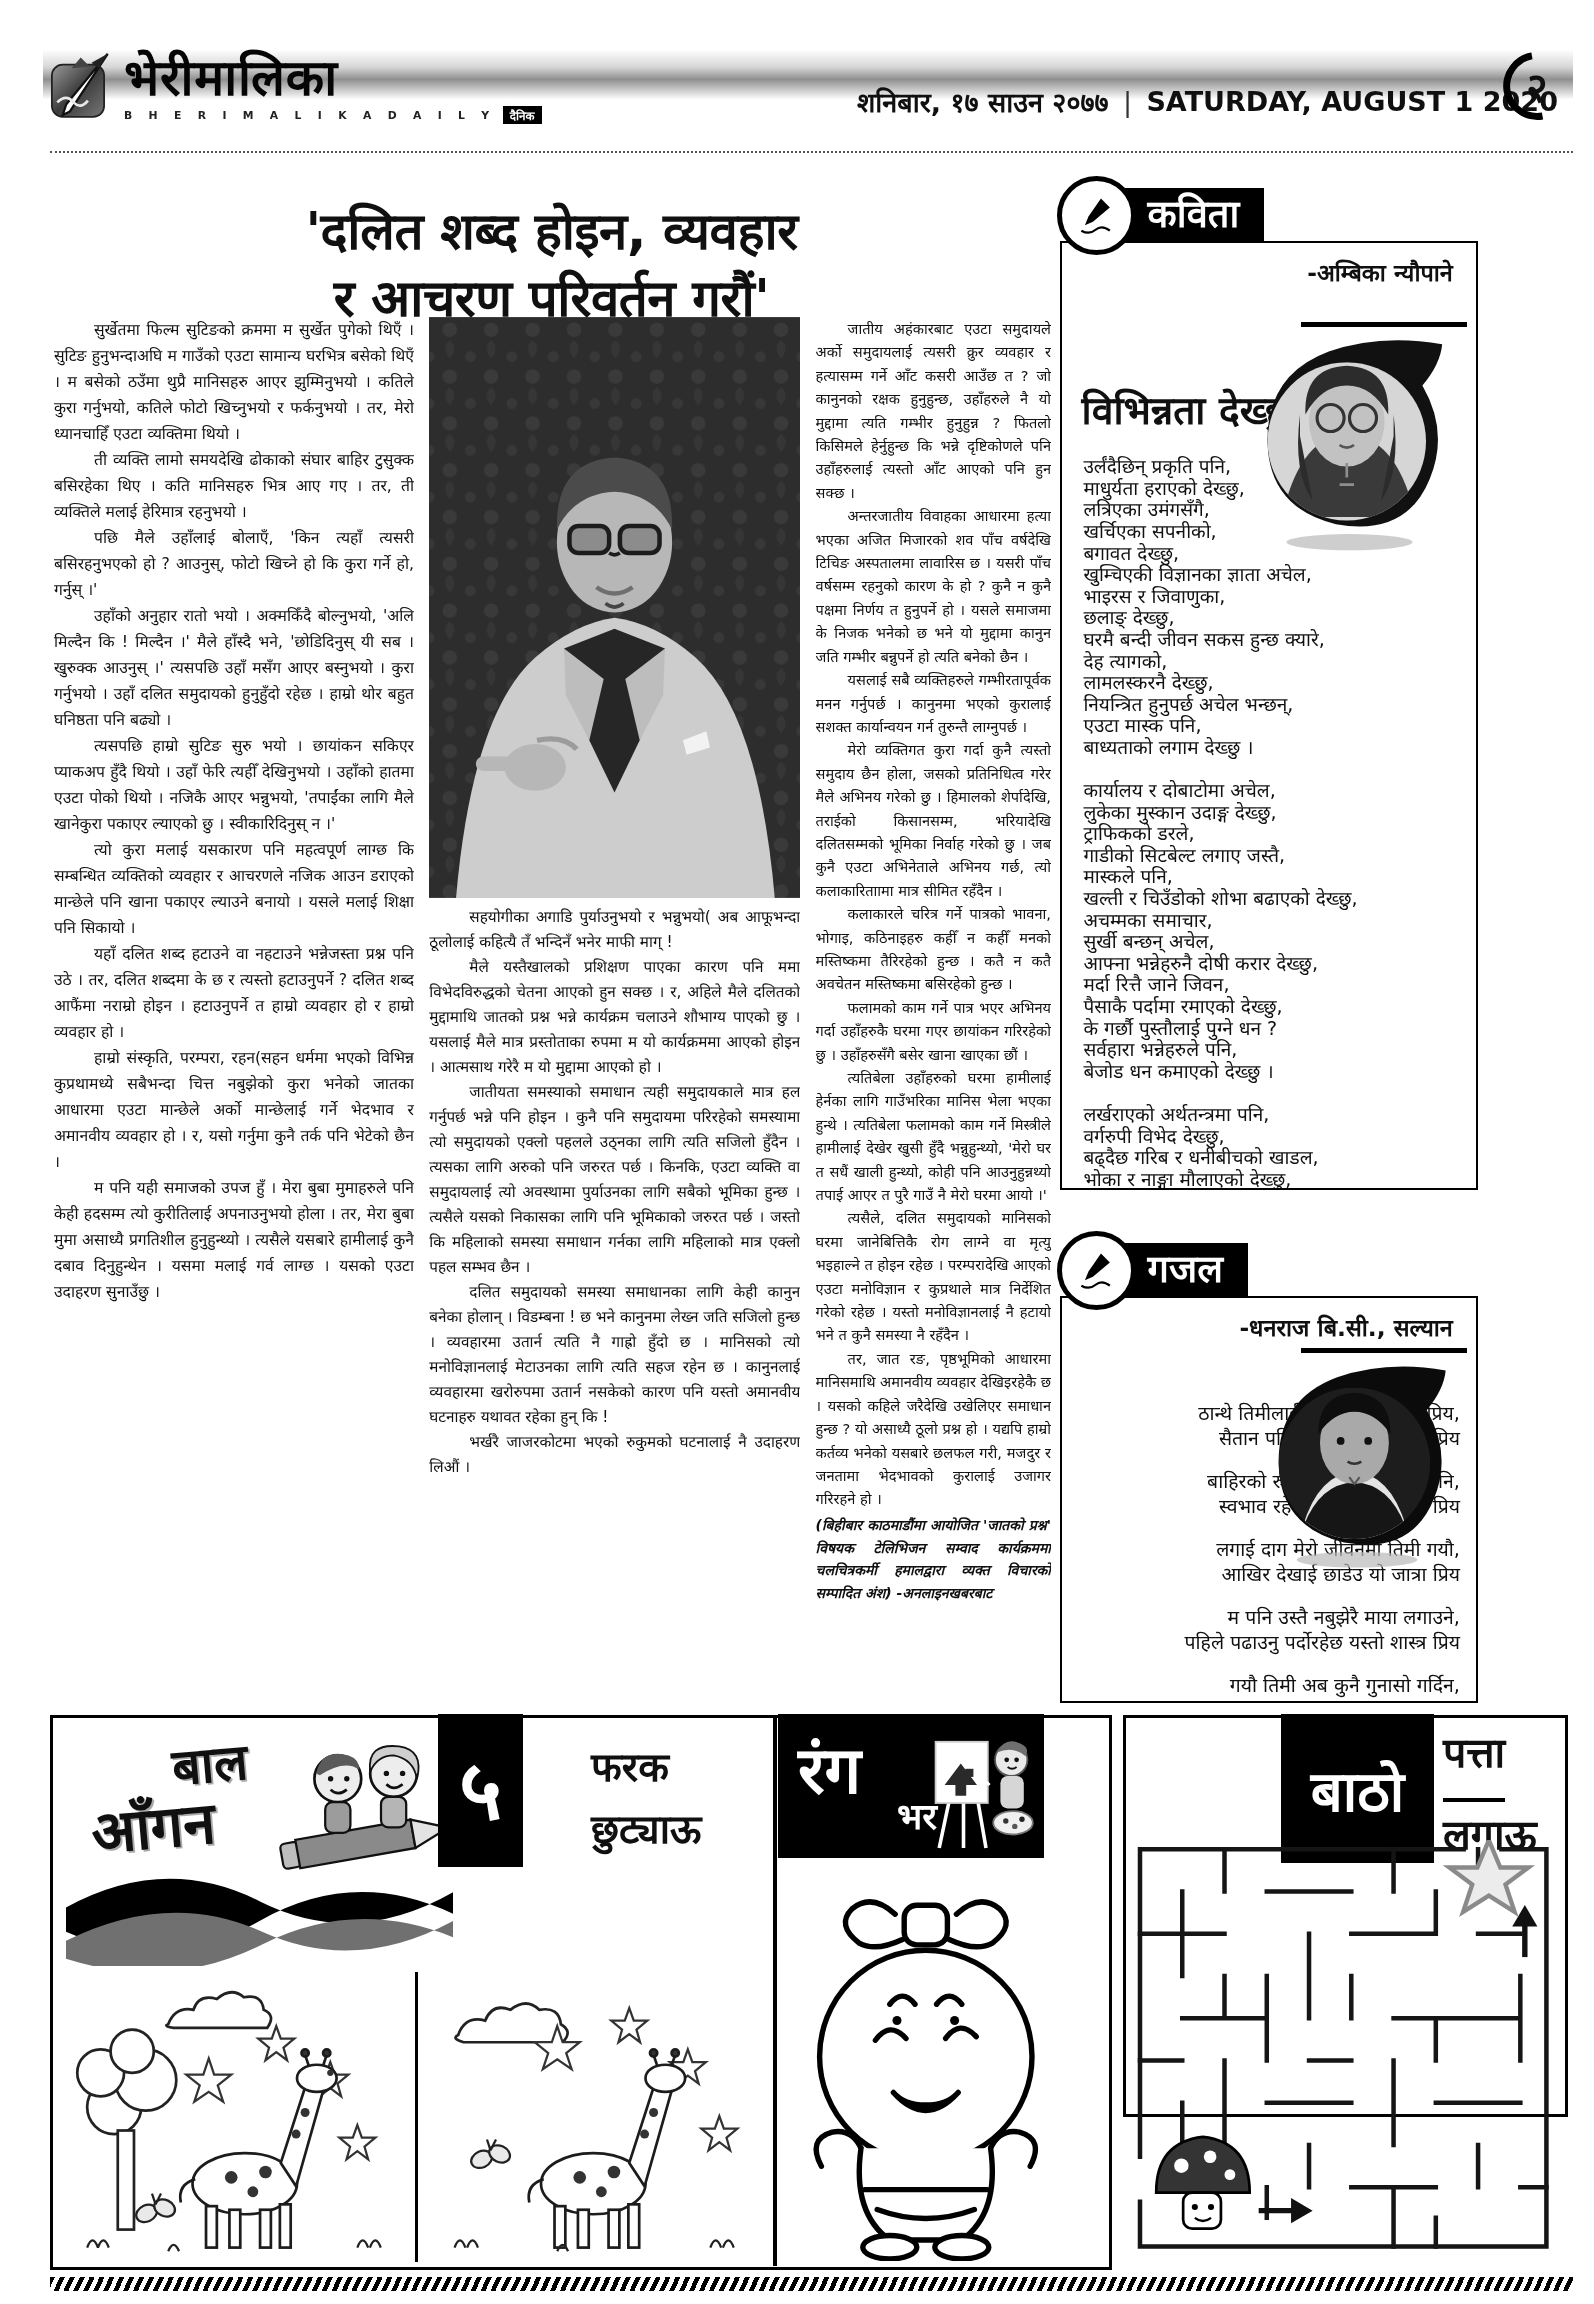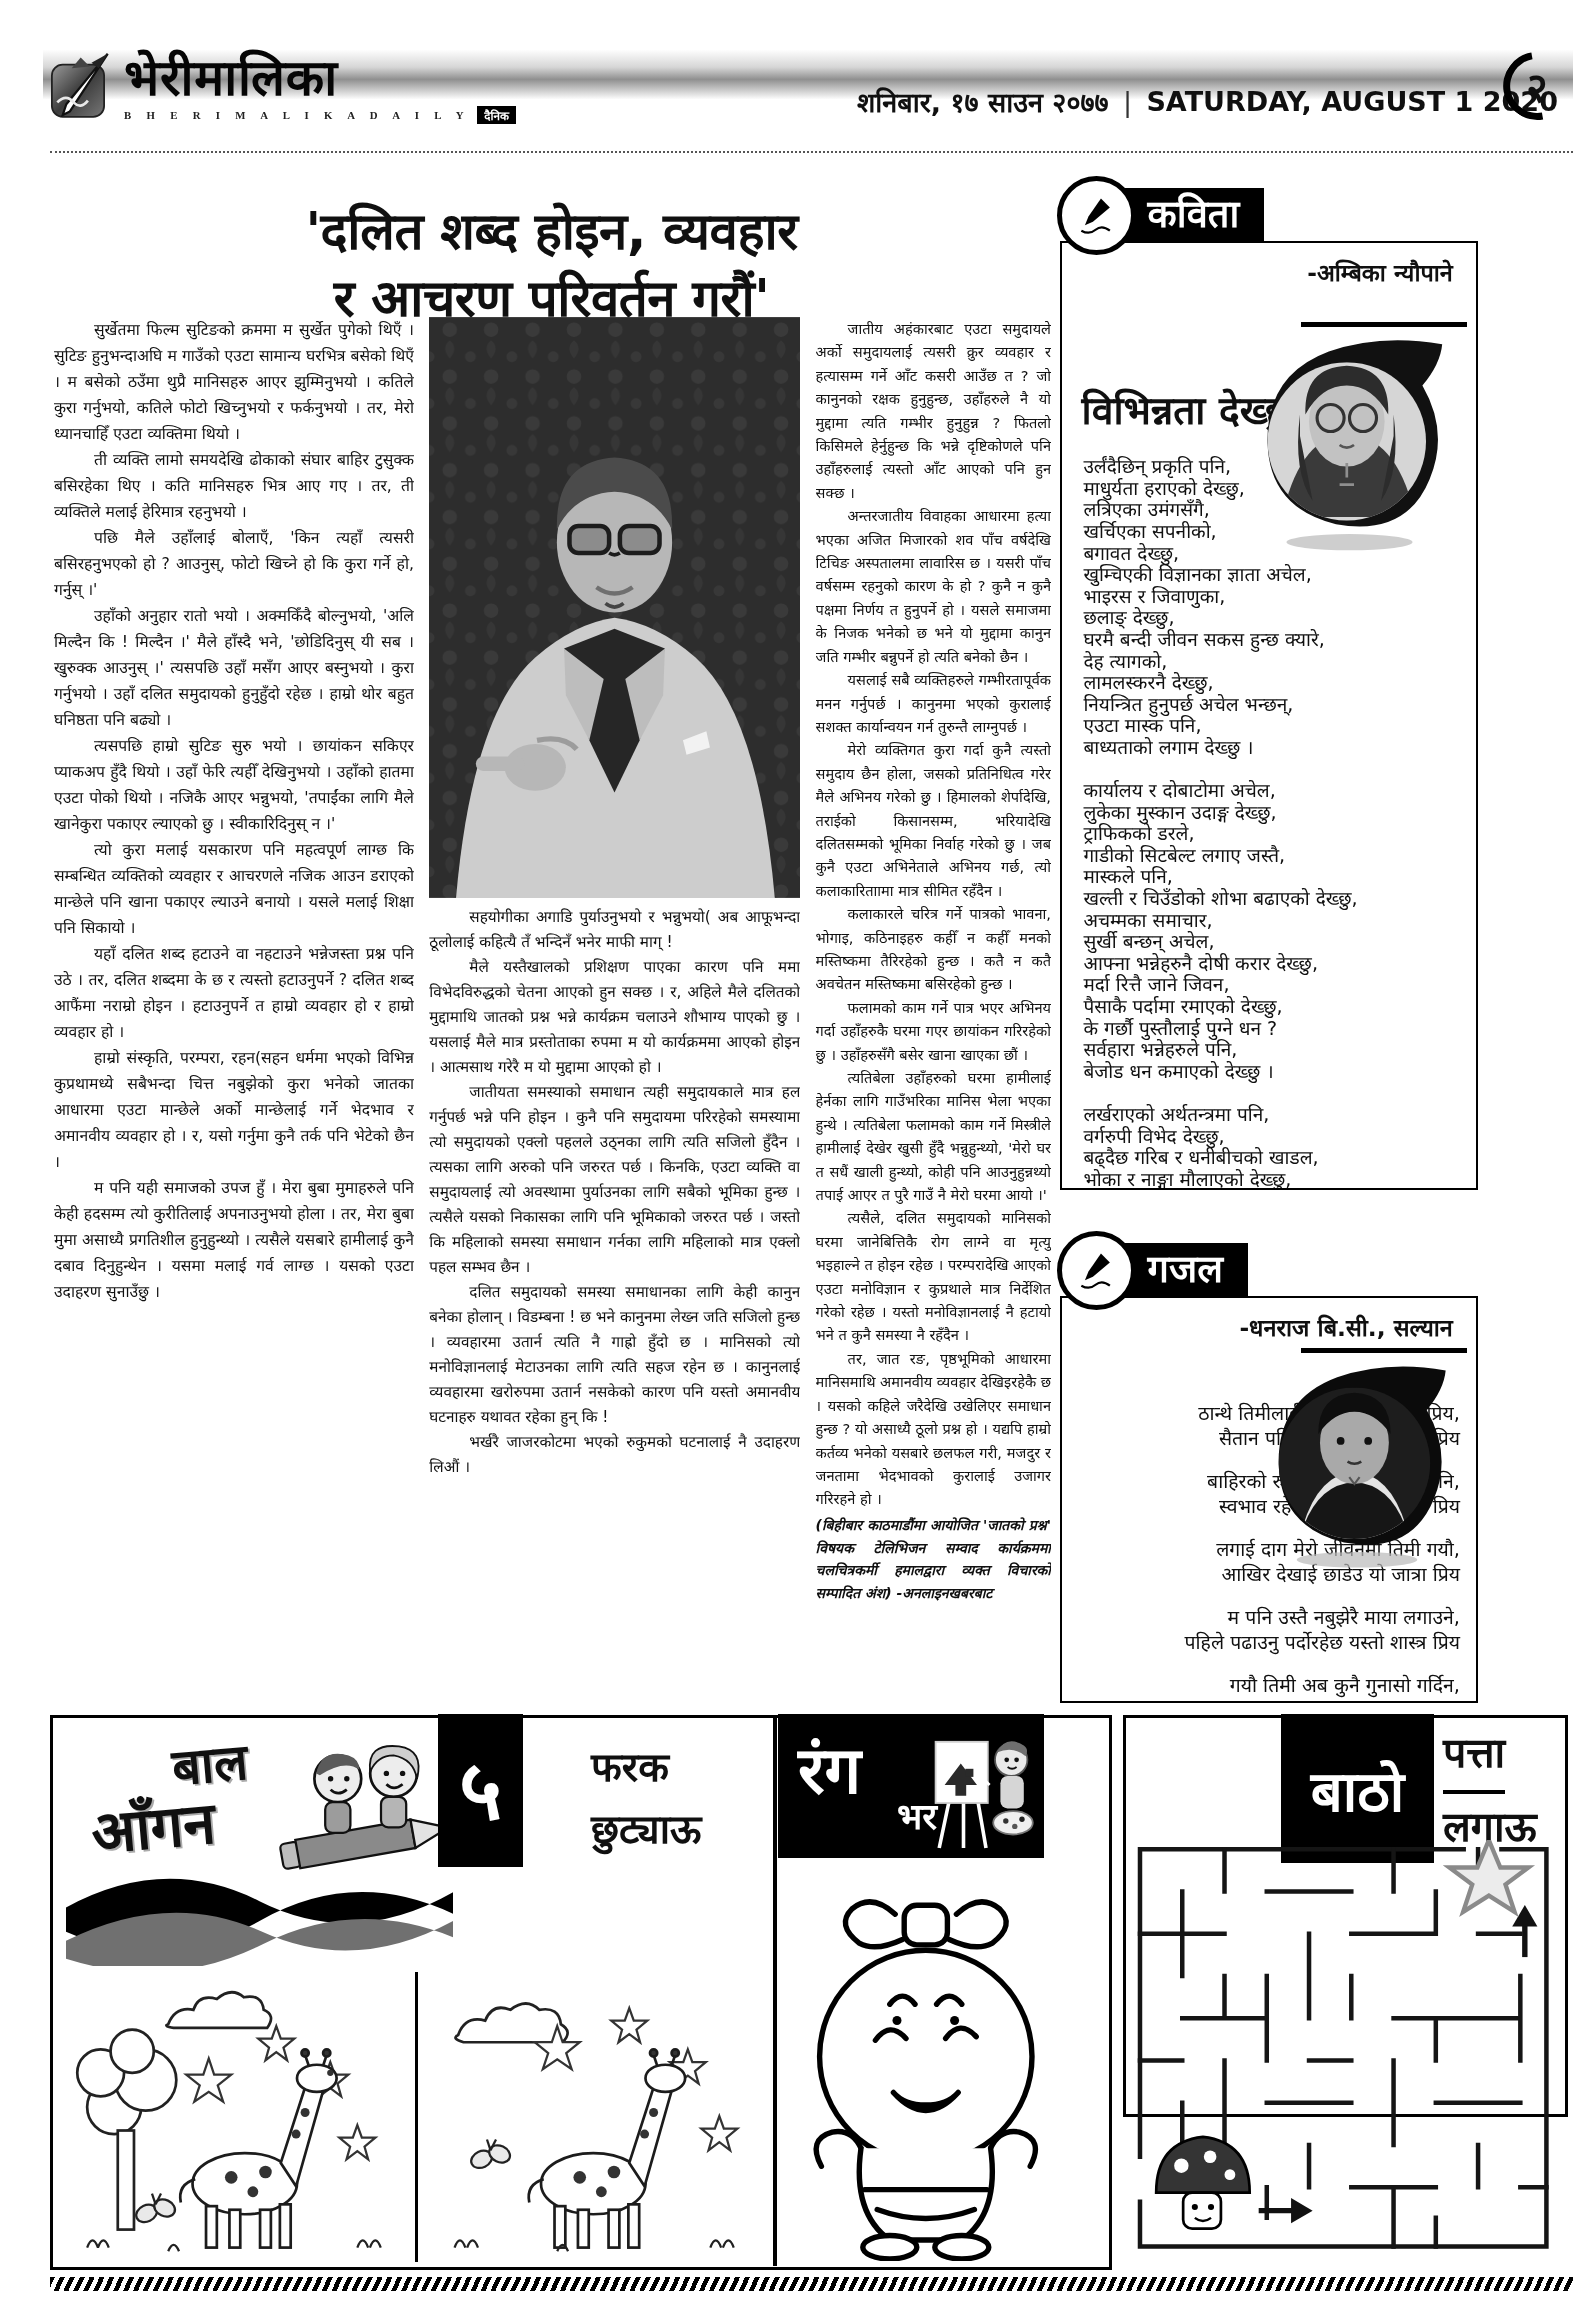--- a/index.html
+++ b/index.html
@@ -4,21 +4,21 @@
 <style>
   html,body{margin:0;padding:0;background:#e9e9e9;}
   #page{position:relative;width:1595px;height:2304px;background:#fff;color:#101010;
         font-family:"DejaVu Sans","Liberation Sans",sans-serif;overflow:hidden;}
   
   .mast-grad{position:absolute;left:43px;top:50px;width:1530px;height:49px;
     background:linear-gradient(180deg,#fdfdfd 0%,#cfcfcf 35%,#7c7c7c 60%,#fbfbfb 100%);opacity:.85;}
   .logo{position:absolute;left:50px;top:52px;display:flex;align-items:flex-start;gap:9px;}
   .logo-icon{width:65px;height:72px;}
   .logo-text{font-size:50px;font-weight:900;letter-spacing:0.9px;line-height:1.05;color:#050505;}
-  .logo-tagline{display:flex;align-items:center;gap:7.2px;margin-top:1.8px;font-family:Liberation Serif, serif;}
+  .logo-tagline{display:flex;align-items:center;gap:7.2px;margin-top:1.8px;}
   .logo-tagline .lat{font-size:10.8px;font-weight:700;letter-spacing:6.3px;color:#222;}
   .logo-tagline .chip{background:#000;color:#fff;font-size:11.7px;font-weight:700;padding:0.9px 7.2px;}
   .date-line{position:absolute;left:857px;top:83px;font-size:27px;font-weight:700;white-space:nowrap;display:flex;gap:14.4px;align-items:center;}
   .date-line .sep{font-weight:400;color:#333;}
   .page-circle{position:absolute;left:1501px;top:50px;width:72px;height:72px;display:grid;place-items:center;
      font-size:41px;font-weight:800;}
   .page-circle::before{content:'';position:absolute;inset:1.8px;border-radius:50%;
      border:7.2px solid #000;border-right-color:transparent;border-top-color:transparent;transform:rotate(35deg);}
   .dotted-rule{position:absolute;left:50px;width:1523px;top:151px;border-top:2.7px dotted #555;}
   
@@ -72,21 +72,21 @@
   .scene-1{left:7.2px;}
   .scene-2{left:369px;}
   .rang-banner{position:absolute;left:725px;top:-3.6px;width:266px;height:144px;background:#000;color:#fff;}
   .rang-t1{position:absolute;left:20px;top:23.4px;font-size:65px;font-weight:900;line-height:1;}
   .rang-t2{position:absolute;left:119px;top:77px;font-size:36px;font-weight:800;}
   .painter{position:absolute;right:3.6px;top:7.2px;}
   .baby{position:absolute;left:736px;top:151px;}
   .batho-box{position:absolute;left:155px;top:-3.6px;width:153px;height:149px;background:#000;color:#fff;
      display:grid;place-items:center;font-size:56px;font-weight:900;}
   .batho-label{position:absolute;left:317px;top:9px;font-size:41px;font-weight:800;line-height:1.3;}
-  .batho-label .u{border-bottom:4.5px solid #000;padding-bottom:10px;display:inline-block;margin-bottom:7.2px;}
+  .batho-label .u{border-bottom:4.5px solid #000;padding-bottom:18px;display:inline-block;margin-bottom:7.2px;}
   .maze{position:absolute;left:5.4px;top:122px;}
   .hatch-bar{position:absolute;left:50px;top:2277px;width:1523px;height:14.4px;
      background:repeating-linear-gradient(115deg,#000 0 4.5px,#fff 4.5px 9px);}
 </style>
 </head>
 <body>
 
 <div id="page">
 
   <div class="mast-grad"></div>

